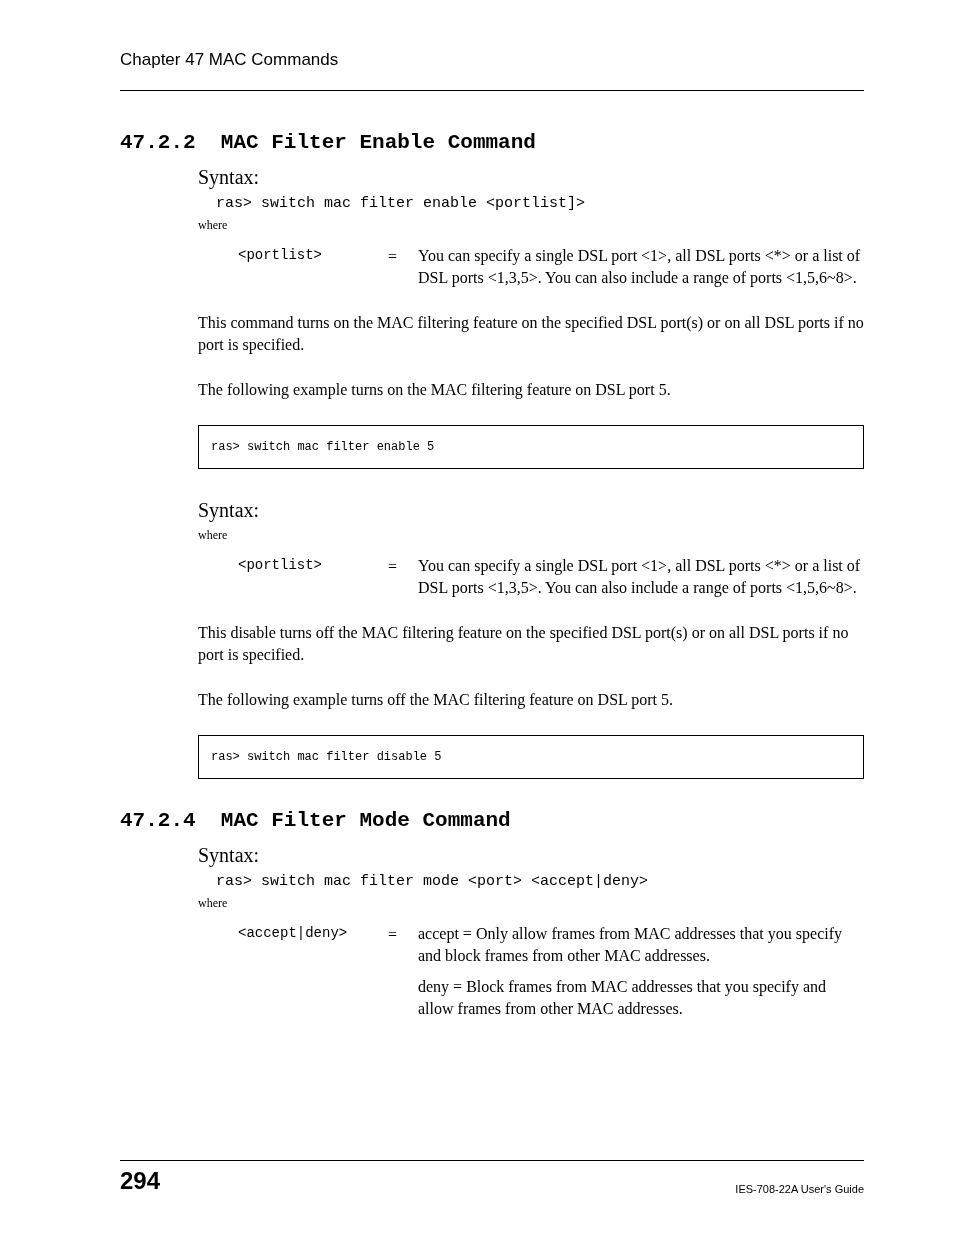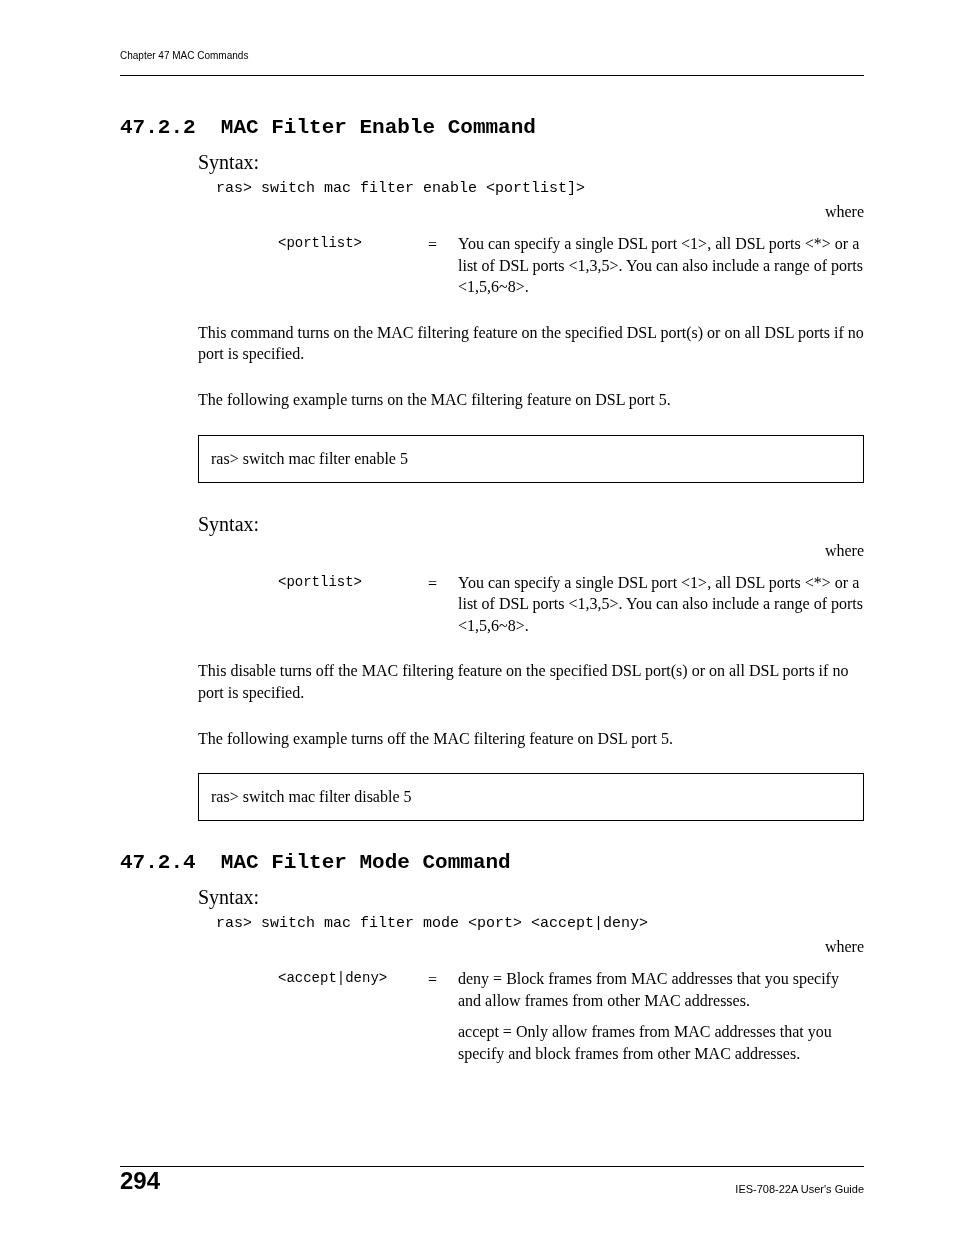--- a/index.html
+++ b/index.html
@@ -11,22 +11,22 @@
       width: 954px;
     }
     .page {
       padding: 50px 90px 40px 120px;
       box-sizing: border-box;
       min-height: 1235px;
       position: relative;
     }
     .header {
       font-family: Arial, Helvetica, sans-serif;
-      font-size: 10px;
-      padding-bottom: 14px;
+      font-size: 17px;
+      padding-bottom: 20px;
       border-bottom: 1px solid #000;
       margin-bottom: 40px;
     }
     h2 {
       font-family: Liberation Mono, monospace;
       font-weight: bold;
       font-size: 21px;
       margin: 0 0 12px 0;
     }
     .indent-block {
@@ -36,28 +36,27 @@
       font-size: 20px;
       margin: 0 0 6px 0;
     }
     .code-line {
       font-family: "Courier New", Courier, monospace;
       font-size: 15px;
       margin: 6px 0 6px 18px;
       white-space: pre;
     }
     .where {
-      font-size: 16px;
+      font-size: 12px;
       margin: 6px 0 12px 0;
-      text-align: right;
     }
     .param-row {
       display: flex;
       align-items: flex-start;
-      margin: 12px 0 18px 80px;
+      margin: 12px 0 18px 40px;
       font-size: 16px;
       line-height: 1.35;
     }
     .param-name {
       font-family: "Courier New", Courier, monospace;
       font-size: 14px;
       width: 150px;
       flex: 0 0 150px;
       padding-top: 1px;
     }
@@ -74,30 +73,31 @@
     }
     .body-text {
       font-size: 16px;
       line-height: 1.35;
       margin: 24px 0 10px 78px;
     }
     .example-box {
       border: 1px solid #000;
       margin: 24px 0 30px 78px;
       padding: 14px 12px;
-      font-family: Liberation Serif, serif;
-      font-size: 16px;
+      font-family: Liberation Mono, monospace;
+      font-size: 12px;
       white-space: pre;
     }
     .footer {
       position: absolute;
       bottom: 40px;
       left: 120px;
       right: 90px;
       border-top: 1px solid #000;
+      padding-top: 6px;
       display: flex;
       justify-content: space-between;
       align-items: flex-end;
       font-family: Arial, Helvetica, sans-serif;
     }
     .page-num {
       font-size: 24px;
       font-weight: bold;
     }
     .guide {
@@ -145,22 +145,22 @@
     <span>47.2.4</span>&nbsp;&nbsp;<span>MAC Filter Mode Command</span>
   </h2>
   <div class="indent-block">
     <p class="syntax-label">Syntax:</p>
     <div class="code-line">ras&gt; switch mac filter mode &lt;port&gt; &lt;accept|deny&gt;</div>
     <p class="where">where</p>
     <div class="param-row">
       <div class="param-name">&lt;accept|deny&gt;</div>
       <div class="param-eq">=</div>
       <div class="param-desc">
+        <p>accept = Only allow frames from MAC addresses that you specify and block frames from other MAC addresses.</p>
         <p>deny = Block frames from MAC addresses that you specify and allow frames from other MAC addresses.</p>
-        <p>accept = Only allow frames from MAC addresses that you specify and block frames from other MAC addresses.</p>
       </div>
     </div>
   </div>
 
   <div class="footer">
     <div class="page-num">294</div>
     <div class="guide">IES-708-22A User's Guide</div>
   </div>
 
 </div>

